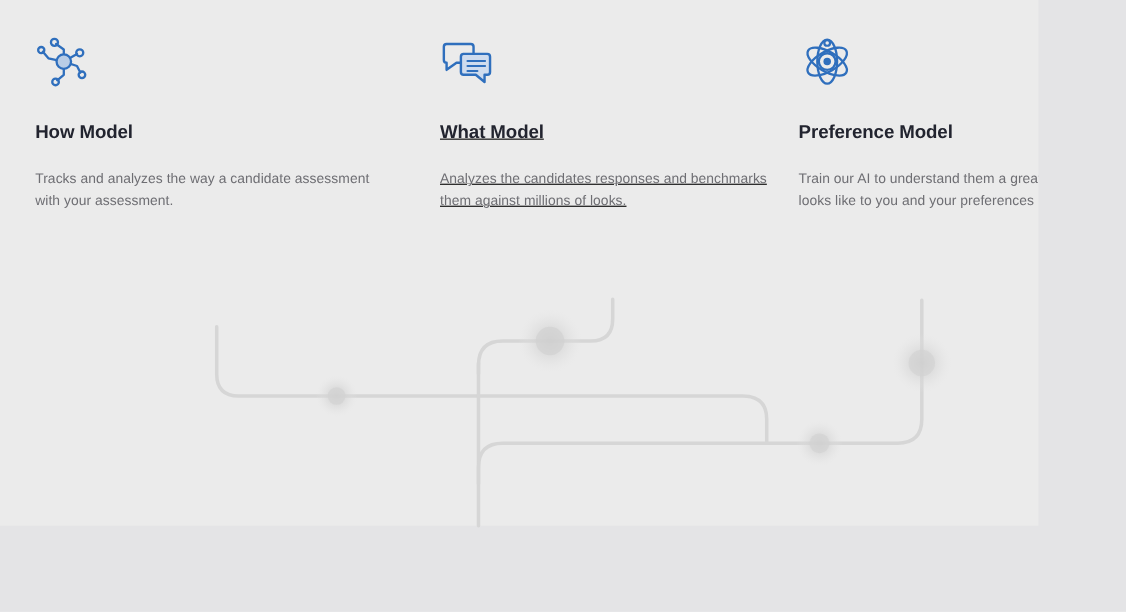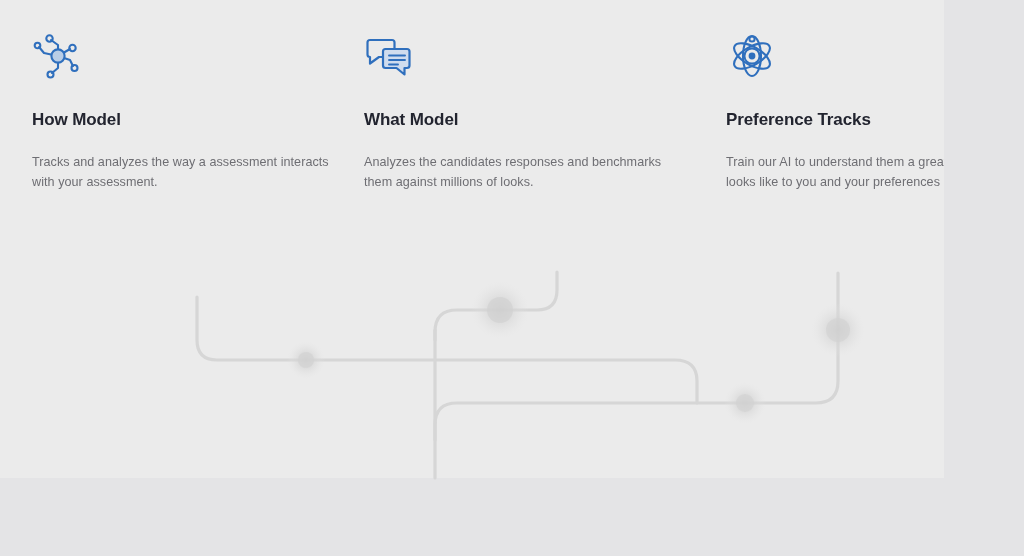--- a/index.html
+++ b/index.html
@@ -43,21 +43,21 @@
     left: 0;
     top: 0;
     width: 1024px;
     height: 220px;
   }
   .feature {
     position: absolute;
     top: 30px;
   }
   .feature-0 { left: 32px;  width: 320px; }
-  .feature-1 { left: 364px; width: 320px; }
+  .feature-1 { left: 400px; width: 320px; text-decoration: underline; }
   .feature-2 { left: 726px; width: 290px; }
 
   .feature-icon {
     width: 52px;
     height: 52px;
     display: block;
     margin: 0 0 28px 0;
   }
   .feature-title {
     margin: 0;
@@ -149,21 +149,21 @@
           <circle cx="17.5" cy="8.5" r="3.2"></circle>
           <circle cx="40.5" cy="18" r="3.2"></circle>
           <circle cx="5.5" cy="15.5" r="2.8"></circle>
           <circle cx="18.5" cy="44.5" r="3.0"></circle>
           <circle cx="42.5" cy="38" r="3.0"></circle>
         </g>
 
         <circle cx="26" cy="26" r="6.6" fill="#b9cde6" stroke="#2f6fbd" stroke-width="2.1"></circle>
       </svg>
       <h3 class="feature-title">How Model</h3>
-      <p class="feature-desc">Tracks and analyzes the way a assessment interacts with your assessment.</p>
+      <p class="feature-desc">Tracks and analyzes the way a candidate assessment with your assessment.</p>
     </div>
 
     <div class="feature feature-1">
       <svg class="feature-icon" viewBox="0 0 52 52">
 
         <path d="M6,10 h22 a2.5,2.5 0 0 1 2.5,2.5 v12 a2.5,2.5 0 0 1 -2.5,2.5 h-13 l-9,6.5 v-6.5 h-0 a2.5,2.5 0 0 1 -2.5,-2.5 v-12 a2.5,2.5 0 0 1 2.5,-2.5 z" fill="none" stroke="#2f6fbd" stroke-width="2.2" stroke-linejoin="round"></path>
 
         <path d="M21,19 h22 a2.5,2.5 0 0 1 2.5,2.5 v14 a2.5,2.5 0 0 1 -2.5,2.5 h-2.5 v6.5 l-8,-6.5 h-11 a2.5,2.5 0 0 1 -2.5,-2.5 v-14 a2.5,2.5 0 0 1 2.5,-2.5 z" fill="#cfdcee" stroke="#2f6fbd" stroke-width="2.2" stroke-linejoin="round"></path>
         <g stroke="#2f6fbd" stroke-width="1.9" stroke-linecap="round">
           <line x1="25" y1="25.5" x2="41" y2="25.5"></line>
@@ -179,18 +179,18 @@
       <svg class="feature-icon" viewBox="0 0 52 52">
         <g fill="none" stroke="#2f6fbd" stroke-width="2.1">
           <ellipse cx="26" cy="26" rx="9" ry="20"></ellipse>
           <ellipse cx="26" cy="26" rx="9" ry="20" transform="rotate(60 26 26)"></ellipse>
           <ellipse cx="26" cy="26" rx="9" ry="20" transform="rotate(-60 26 26)"></ellipse>
           <circle cx="26" cy="26" r="7.6"></circle>
         </g>
         <circle cx="26" cy="26" r="3.4" fill="#2f6fbd"></circle>
         <circle cx="26" cy="9" r="2.6" fill="none" stroke="#2f6fbd" stroke-width="2"></circle>
       </svg>
-      <h3 class="feature-title">Preference Tracks</h3>
+      <h3 class="feature-title">Preference Model</h3>
       <p class="feature-desc">Train our AI to understand them a great answer looks like to you and your preferences</p>
     </div>
 
   </div>
 </div>
 
 </body></html>

